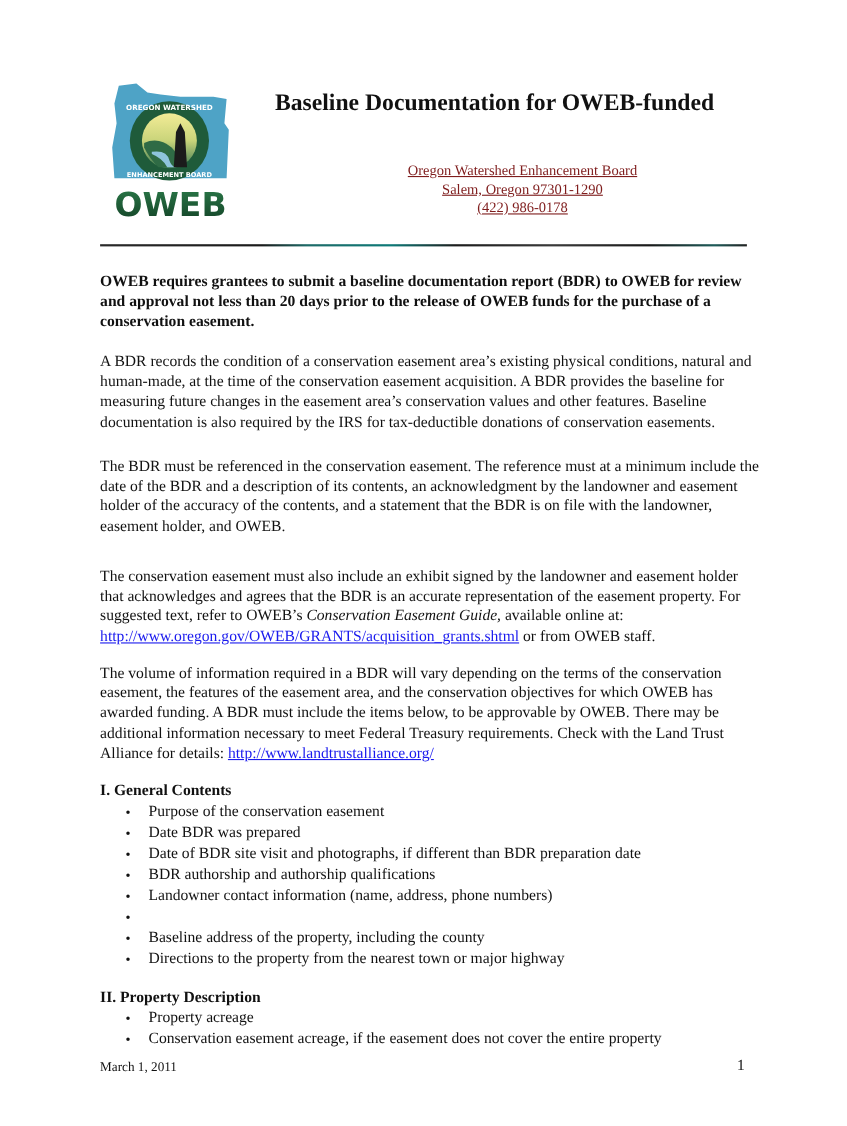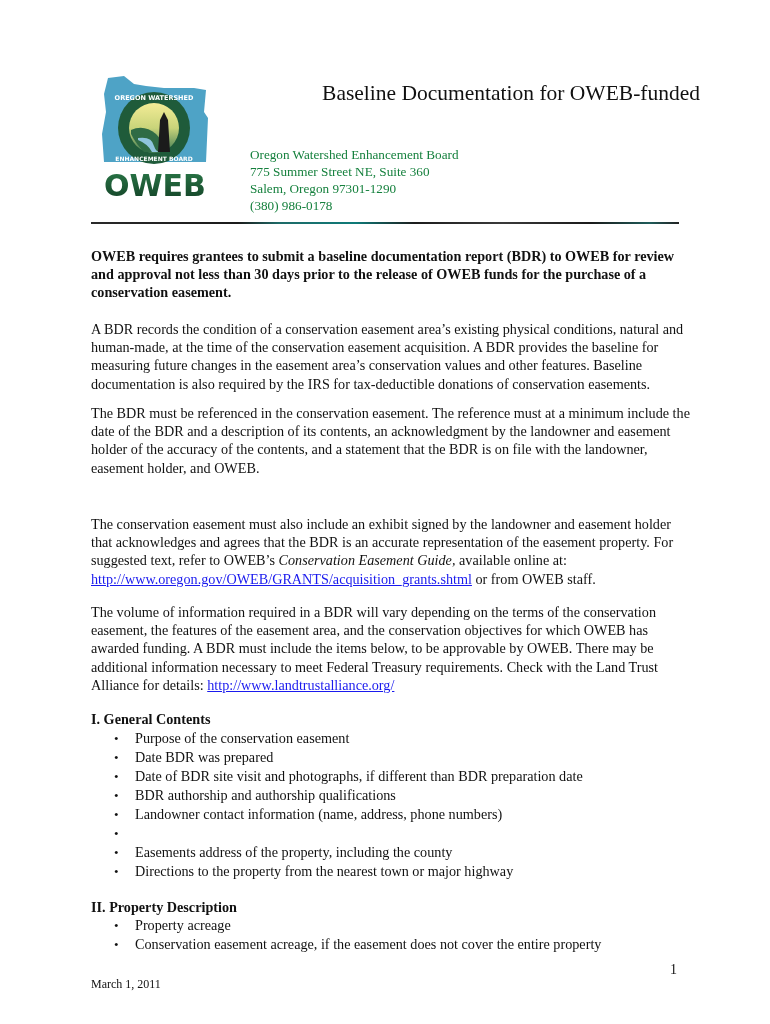--- a/index.html
+++ b/index.html
@@ -5,38 +5,38 @@
   html, body { margin: 0; padding: 0; background: #ffffff; }
   body { width: 770px; height: 1024px; position: relative; overflow: hidden;
          font-family: "Liberation Serif", serif; color: #111; }
   .page { position: absolute; left: 0; top: 0; width: 633px; height: 1024px; }
 
   
   .logo { position: absolute; left: 94px; top: 72px; width: 122px; height: 128px; }
   .logo svg { display: block; }
 
   
-  .title { position: absolute; left: 250px; top: 80px; width: 450px; text-align: right;
-           font-weight: normal; font-size: 21.5px; line-height: 27px; color: #111; }
-  .address { position: absolute; left: 250px; top: 146px; width: 450px; 
-             font-size: 13.2px; line-height: 17px; color: #15803d; }
+  .title { position: absolute; left: 250px; top: 80px; width: 450px; text-align: left;
+           font-weight: bold; font-size: 21.5px; line-height: 27px; color: #111; }
+  .address { position: absolute; left: 250px; top: 146px; width: 450px; text-align: center;
+             font-size: 13.2px; line-height: 17px; color: #7f1d1d; text-decoration: underline; }
   .rule { position: absolute; left: 91px; top: 222px; width: 588px; height: 2px;
           background: linear-gradient(90deg, #2a2a2a 0%, #1b1b1b 25%, #1e6b68 32%, #0e7a78 45%, #1d1d1d 55%, #3a3a3a 70%, #1a1a1a 85%, #1f5c5a 95%, #222 100%); }
 
   .p { position: absolute; left: 91px; width: 600px; font-size: 14.2px; line-height: 18.2px; color: #111; }
   .p.bold { font-weight: bold; }
   .p a { color: #1a1aee; text-decoration: underline; }
   .p i { }
 
   .sec-head { position: absolute; left: 91px; font-weight: bold; font-size: 14.2px; line-height: 18px; }
   .list { position: absolute; left: 91px; margin: 0; padding: 0; list-style: none; }
   .list li { position: relative; padding-left: 44px; font-size: 14.2px; line-height: 19px; height: 19px; white-space: nowrap; }
   .list li .bullet { position: absolute; left: 23px; top: 0; font-size: 13px; }
 
-  .footer-date { position: absolute; left: 91px; top: 963px; font-size: 12px; margin-top: 14px; }
+  .footer-date { position: absolute; left: 91px; top: 963px; font-size: 12px; }
   .footer-page { position: absolute; left: 670px; top: 962px; font-size: 14px; }
 </style>
 </head>
 <body>
 
 <div class="page">
 
   <div class="logo">
     <svg width="122" height="128" viewBox="0 0 122 128">
       <defs>
@@ -64,46 +64,45 @@
       <text x="61" y="124" font-family="DejaVu Sans, sans-serif" font-size="30" font-weight="bold" fill="url(#wm)" text-anchor="middle">OWEB</text>
     </svg>
   </div>
 
   <div class="title">
     <div>Baseline Documentation for OWEB-funded</div>
   </div>
 
   <div class="address">
     <div>Oregon Watershed Enhancement Board</div>
-    <div>775 Summer Street NE, Suite 360</div>
     <div>Salem, Oregon  97301-1290</div>
-    <div>(380) 986-0178</div>
+    <div>(422) 986-0178</div>
   </div>
 
   <div class="rule"></div>
 
-  <div class="p bold" style="top:247px;">OWEB requires grantees to submit a baseline documentation report (BDR) to OWEB for review and approval not less than 30 days prior to the release of OWEB funds for the purchase of a conservation easement.</div>
+  <div class="p bold" style="top:247px;">OWEB requires grantees to submit a baseline documentation report (BDR) to OWEB for review and approval not less than 20 days prior to the release of OWEB funds for the purchase of a conservation easement.</div>
 
   <div class="p" style="top:320px;">A BDR records the condition of a conservation easement area’s existing physical conditions, natural and human-made, at the time of the conservation easement acquisition.  A BDR provides the baseline for measuring future changes in the easement area’s conservation values and other features.  Baseline documentation is also required by the IRS for tax-deductible donations of conservation easements.</div>
 
-  <div class="p" style="top:404px;">The BDR must be referenced in the conservation easement.  The reference must at a minimum include the date of the BDR and a description of its contents, an acknowledgment by the landowner and easement holder of the accuracy of the contents, and a statement that the BDR is on file with the landowner, easement holder, and OWEB.</div>
+  <div class="p" style="top:415px;">The BDR must be referenced in the conservation easement.  The reference must at a minimum include the date of the BDR and a description of its contents, an acknowledgment by the landowner and easement holder of the accuracy of the contents, and a statement that the BDR is on file with the landowner, easement holder, and OWEB.</div>
 
   <div class="p" style="top:515px;"><span>The conservation easement must also include an exhibit signed by the landowner and easement holder that acknowledges and agrees that the BDR is an accurate representation of the easement property.  For suggested text, refer to OWEB’s </span><i>Conservation Easement Guide,</i><span> available online at: </span><a href="#">http://www.oregon.gov/OWEB/GRANTS/acquisition_grants.shtml</a><span> or from OWEB staff.</span></div>
 
   <div class="p" style="top:603px;"><span>The volume of information required in a BDR will vary depending on the terms of the conservation easement, the features of the easement area, and the conservation objectives for which OWEB has awarded funding.  A BDR must include the items below, to be approvable by OWEB.  There may be additional information necessary to meet Federal Treasury requirements. Check with the Land Trust Alliance for details: </span><a href="#">http://www.landtrustalliance.org/</a></div>
 
   <div class="sec-head" style="top:710px;">I.  General Contents</div>
   <ul class="list" style="top:729px;">
     <li><span class="bullet">•</span><span>Purpose of the conservation easement</span></li>
     <li><span class="bullet">•</span><span>Date BDR was prepared</span></li>
     <li><span class="bullet">•</span><span>Date of BDR site visit and photographs, if different than BDR preparation date</span></li>
     <li><span class="bullet">•</span><span>BDR authorship and authorship qualifications</span></li>
     <li><span class="bullet">•</span><span>Landowner contact information (name, address, phone numbers)</span></li>
     <li><span class="bullet">•</span></li>
-    <li><span class="bullet">•</span><span>Easements address of the property, including the county</span></li>
+    <li><span class="bullet">•</span><span>Baseline address of the property, including the county</span></li>
     <li><span class="bullet">•</span><span>Directions to the property from the nearest town or major highway</span></li>
   </ul>
 
   <div class="sec-head" style="top:898px;">II.  Property Description</div>
   <ul class="list" style="top:916px;">
     <li><span class="bullet">•</span><span>Property acreage</span></li>
     <li><span class="bullet">•</span><span>Conservation easement acreage, if the easement does not cover the entire property</span></li>
   </ul>
 
   <div class="footer-date">March 1, 2011</div>

